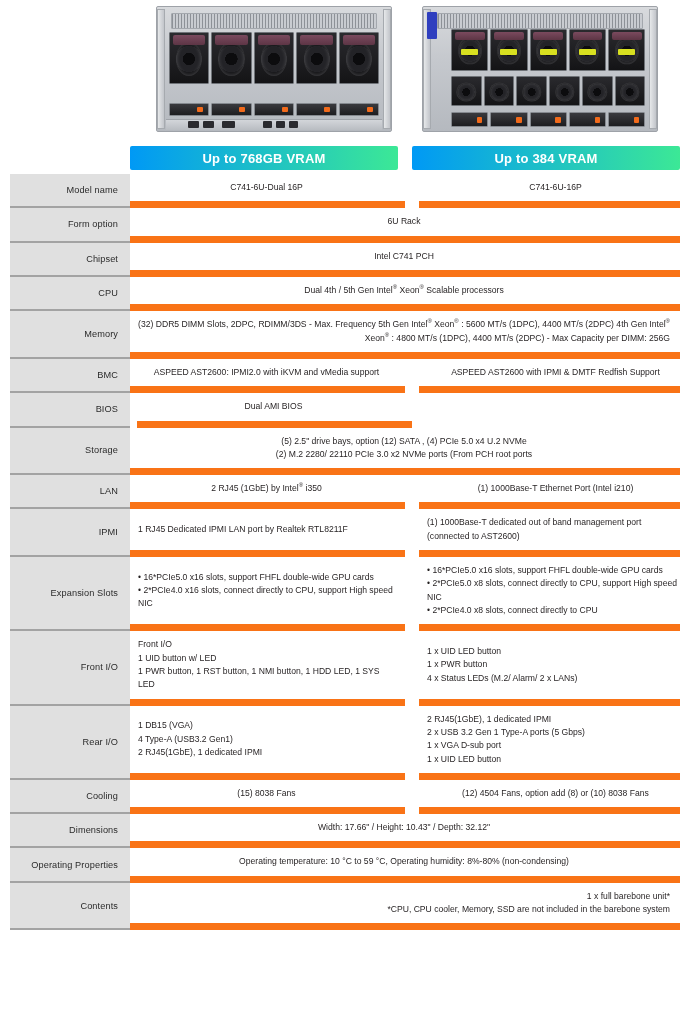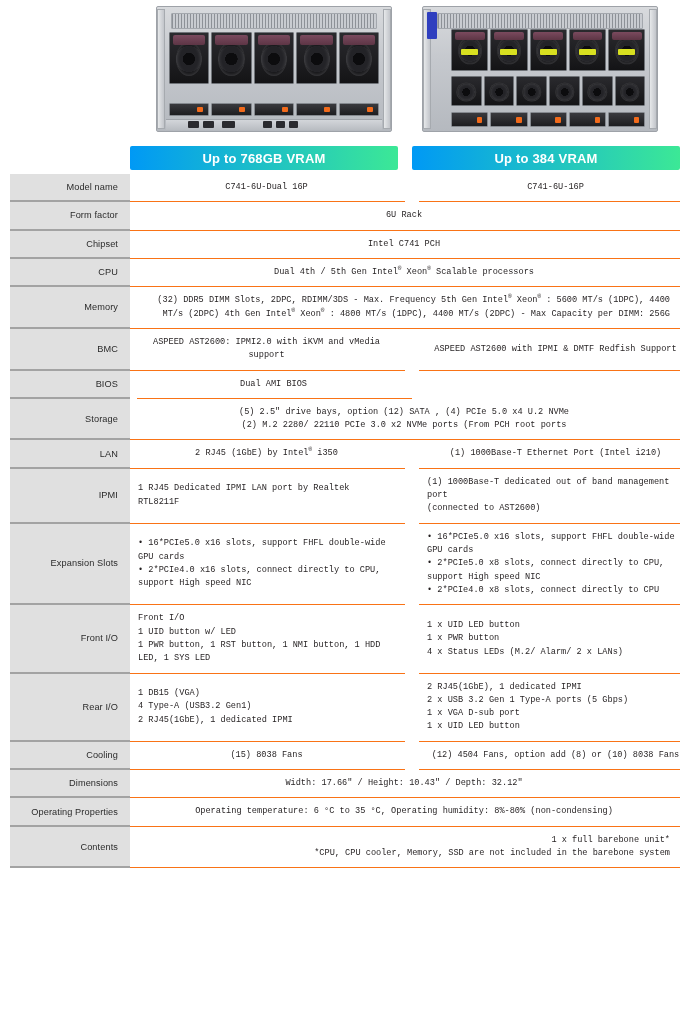--- a/index.html
+++ b/index.html
@@ -99,22 +99,22 @@
     border-bottom: 2px solid #a3a3a3;
     letter-spacing: .1px;
   }
   .label-cell.pad-l { margin-left: 10px; width: 120px; flex: 0 0 120px; }
   .content-cell {
     flex: 1 1 auto; display: flex; align-items: stretch;
   }
   .cell {
     padding: 7px 10px 7px 8px;
     font-size: 8.6px; line-height: 1.55;
-    border-bottom: 1px solid #f97316;
-    display: flex; flex-direction: column; justify-content: center; font-family: Liberation Mono, monospace;
+    border-bottom: 7px solid #f97316;
+    display: flex; flex-direction: column; justify-content: center;
   }
   .cell.center { text-align: center; align-items: center; justify-content: center; }
   .cell.left   { text-align: left; }
   .cell.half   { width: 50%; flex: 0 0 50%; }
   .cell.full   { width: 100%; flex: 0 0 100%; text-align: right; }
   .cell.gapR   { margin-right: 7px; }
   .cell.gapL   { margin-left: 7px; }
   .cell p { margin: 0; }
 
   
@@ -236,21 +236,21 @@
         <div class="content-cell">
           <div class="cell half gapR center">
             <p>C741-6U-Dual 16P</p>
           </div>
           <div class="cell half gapL center">
             <p>C741-6U-16P</p>
           </div>
         </div>
       </div>
       <div class="row">
-        <div class="label-cell pad-l">Form factor</div>
+        <div class="label-cell pad-l">Form option</div>
         <div class="content-cell">
           <div class="cell full center">
             <p>6U Rack</p>
           </div>
         </div>
       </div>
       <div class="row">
         <div class="label-cell pad-l">Chipset</div>
         <div class="content-cell">
           <div class="cell full center">
@@ -386,21 +386,21 @@
         <div class="content-cell">
           <div class="cell full center">
             <p>Width: 17.66" / Height: 10.43" / Depth: 32.12"</p>
           </div>
         </div>
       </div>
       <div class="row">
         <div class="label-cell pad-l">Operating Properties</div>
         <div class="content-cell">
           <div class="cell full center">
-            <p>Operating temperature: 6 °C to 35 °C, Operating humidity: 8%-80% (non-condensing)</p>
+            <p>Operating temperature: 10 °C to 59 °C, Operating humidity: 8%-80% (non-condensing)</p>
           </div>
         </div>
       </div>
       <div class="row">
         <div class="label-cell pad-l">Contents</div>
         <div class="content-cell">
           <div class="cell full left">
             <p>1 x full barebone unit*</p>
             <p>*CPU, CPU cooler, Memory, SSD are not included in the barebone system</p>
           </div>

